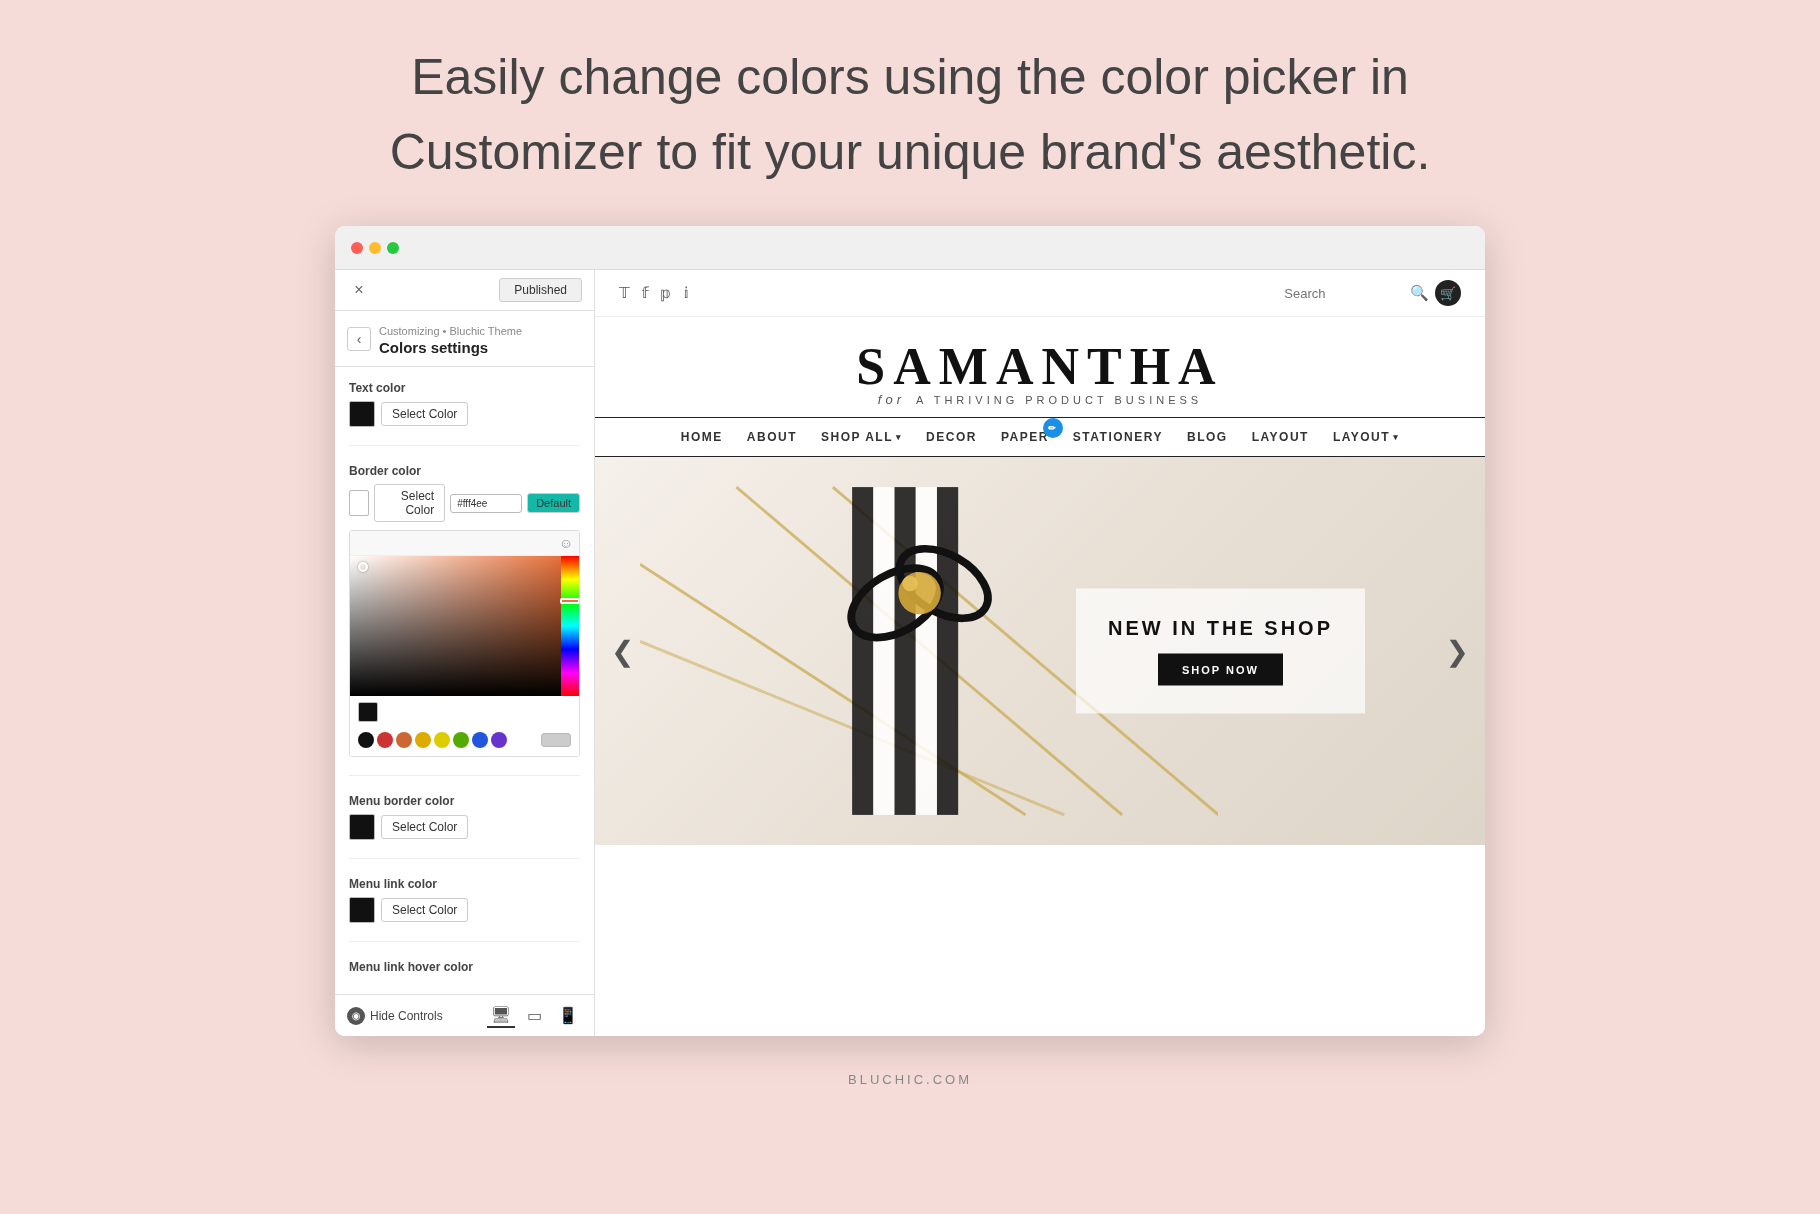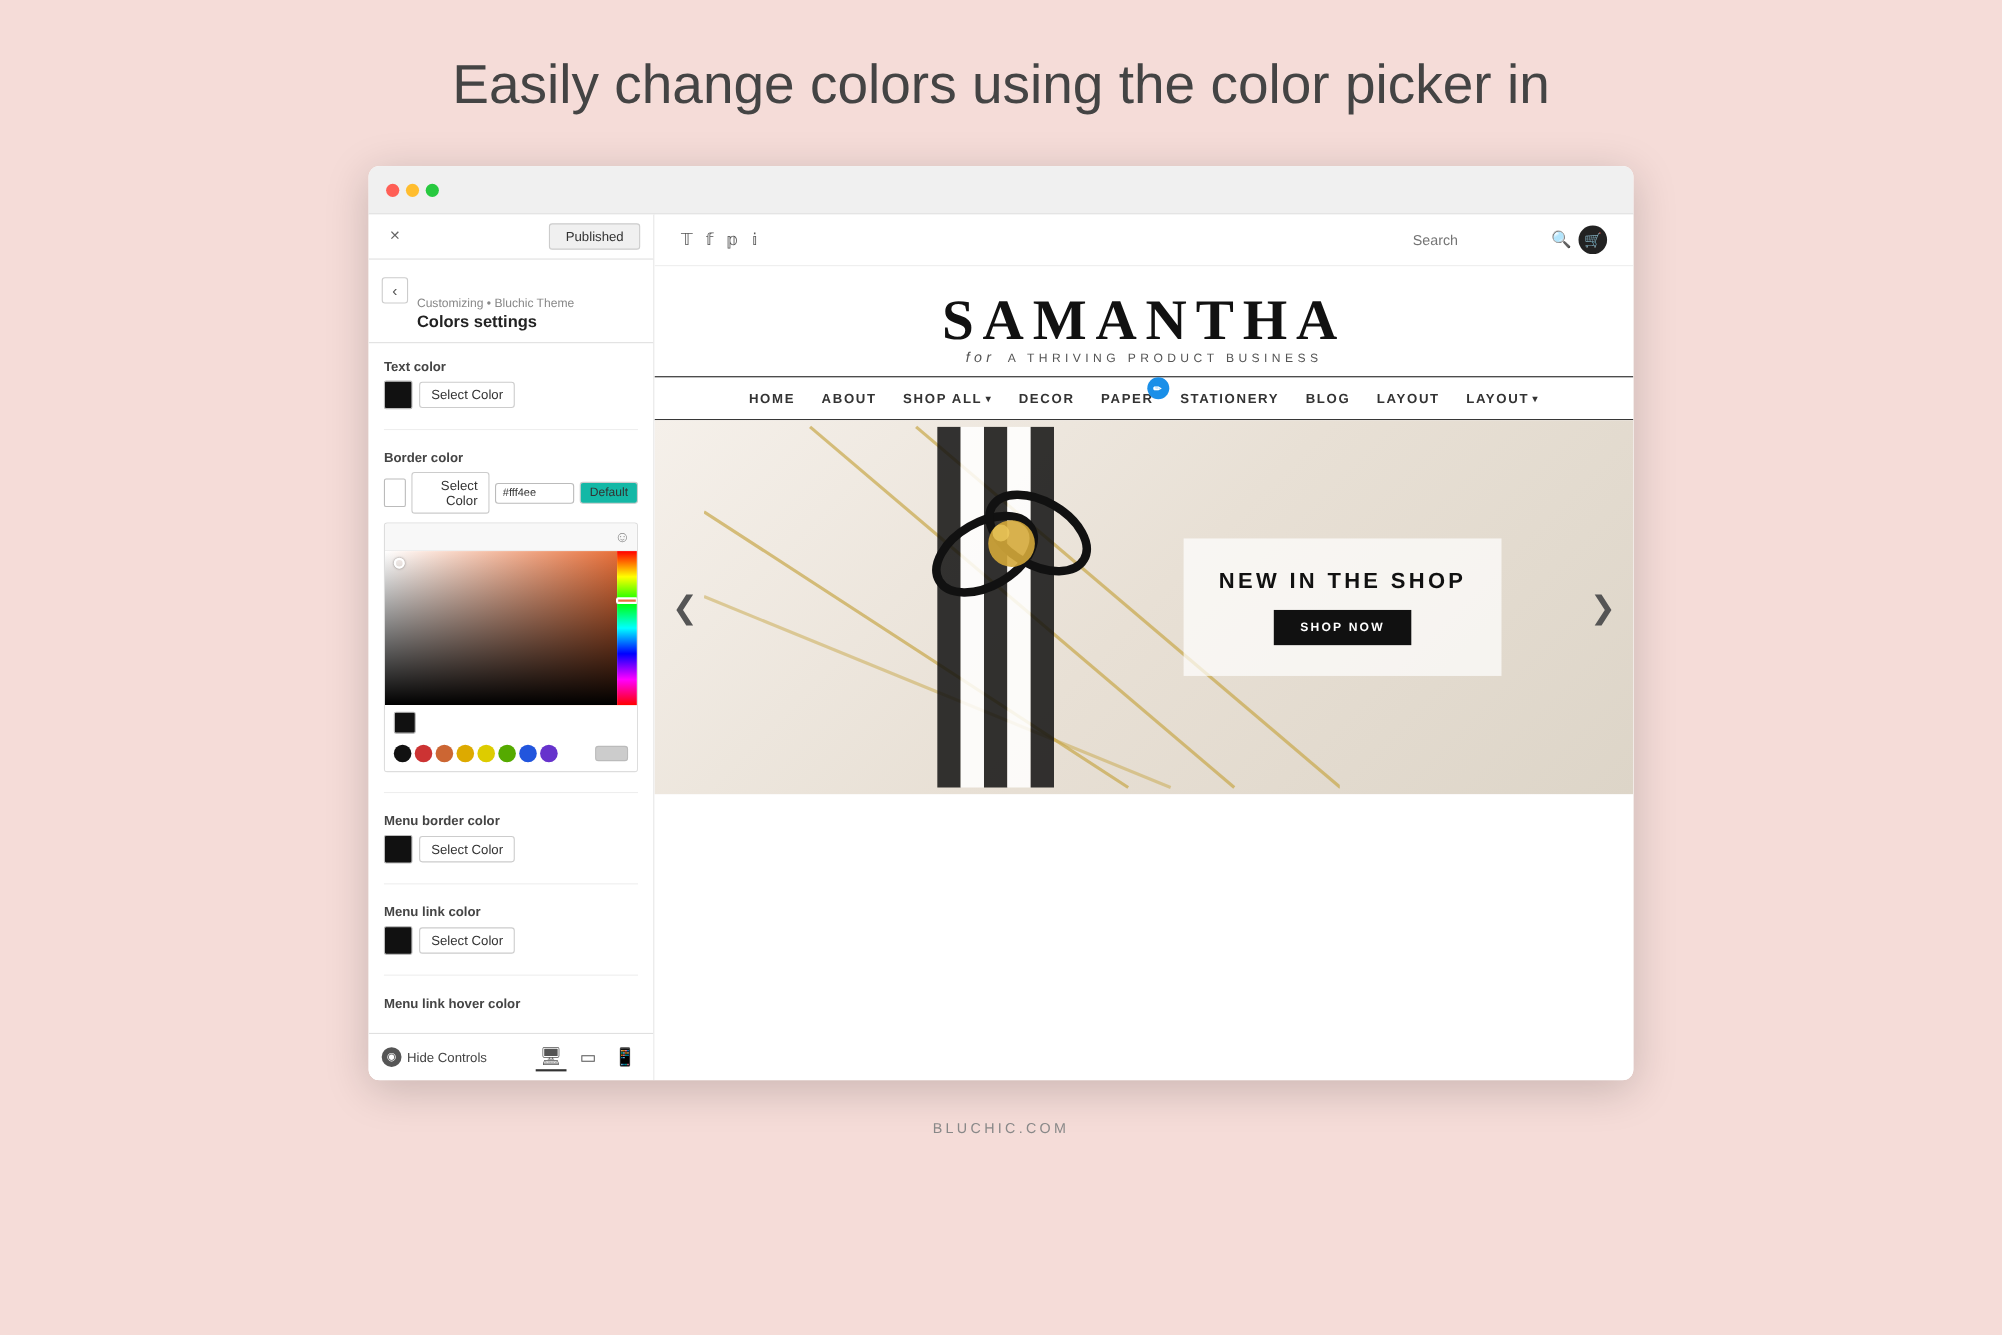--- a/index.html
+++ b/index.html
@@ -121,21 +121,20 @@
       display: flex; align-items: center; justify-content: center;
       margin-top: 2px;
     }
     .sidebar-breadcrumb-text {
       display: flex;
       flex-direction: column;
     }
     .breadcrumb-top {
       font-size: 11px;
       color: #888;
-      margin-top: 20px;
     }
     .breadcrumb-title {
       font-size: 15px;
       font-weight: 600;
       color: #222;
       margin-top: 2px;
     }
 
     .sidebar-body {
       padding: 14px 14px;
@@ -426,21 +425,21 @@
       color: #fff;
       font-size: 11px;
       margin-left: -8px;
       margin-top: -4px;
       flex-shrink: 0;
     }
 
     
     .site-hero {
       position: relative;
-      height: 340px;
+      height: 388px;
       background: #f0ece8;
       overflow: hidden;
       display: flex;
       align-items: center;
       justify-content: center;
     }
     .hero-image-bg {
       position: absolute;
       inset: 0;
       background: linear-gradient(135deg, #f5f0ea 0%, #e8e0d5 50%, #ddd5c8 100%);
@@ -511,20 +510,21 @@
     .contact-highlight {
       position: relative;
     }
   </style>
 </head>
 <body>
 
 <div class="top-text">
   <h1>
     <span>Easily change colors using the color picker in</span><br>
+    <span>Customizer to fit your unique brand's aesthetic.</span>
   </h1>
 </div>
 
 <div class="browser-window">
 
   <div class="browser-chrome">
     <div class="browser-dots">
       <div class="browser-dot dot-red"></div>
       <div class="browser-dot dot-yellow"></div>
       <div class="browser-dot dot-green"></div>

